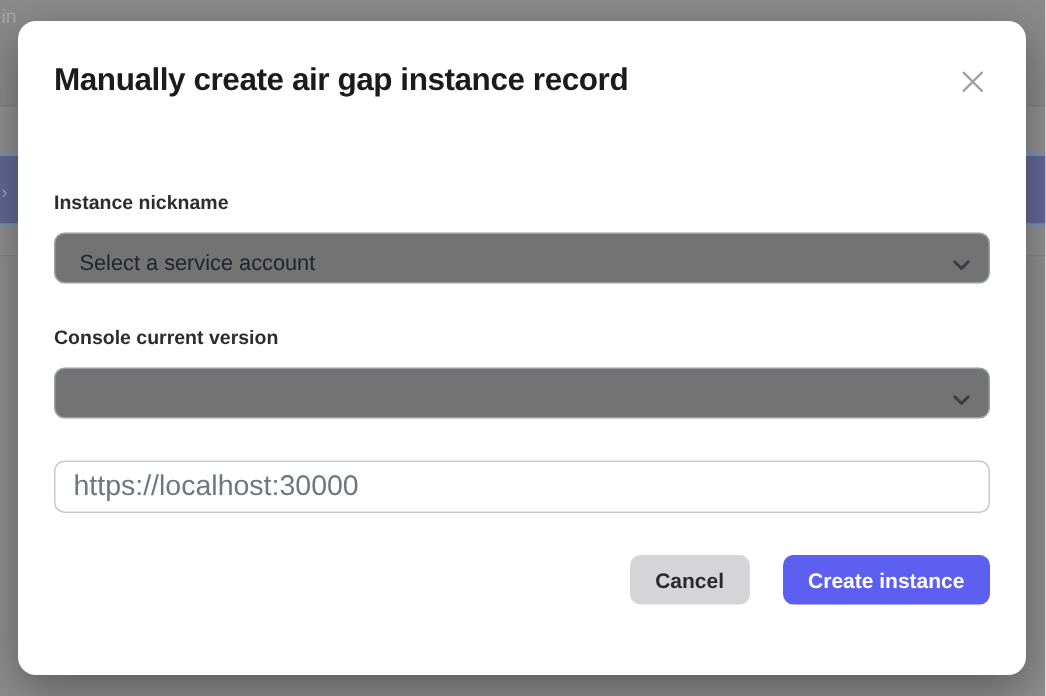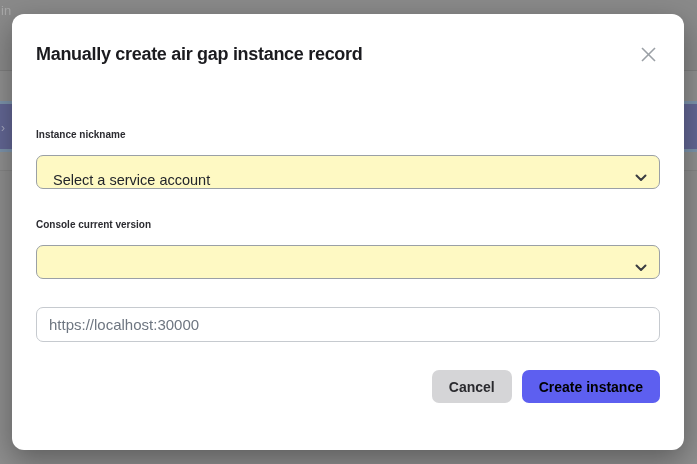--- a/index.html
+++ b/index.html
@@ -34,64 +34,64 @@
     position:absolute;left:12px;top:14px;width:672px;height:436px;
     background:#ffffff;border-radius:12px;
     box-shadow:0 10px 30px rgba(0,0,0,.35);
     box-sizing:border-box;
     padding:26px 24px 22px 24px;
   }
   .modal-header{
     display:flex;align-items:flex-start;justify-content:space-between;
   }
   .modal-title{
-    font-size:18px;font-weight:700;color:#1b1b1f;letter-spacing:-0.3px;
+    font-size:21px;font-weight:700;color:#1b1b1f;letter-spacing:-0.3px;
     line-height:28px;margin:0;
   }
   .close-btn{
     background:none;border:none;padding:0;margin:4px 2px 0 0;
     width:20px;height:20px;cursor:pointer;color:#9ba0a6;
     display:flex;align-items:center;justify-content:center;
   }
   .close-btn svg{display:block;}
   .modal-form{margin-top:59px;}
   .field{margin-bottom:28px;}
   .field-label{
-    display:block;font-size:10px;font-weight:700;color:#2b2b30;
+    display:block;font-size:13px;font-weight:700;color:#2b2b30;
     line-height:16px;margin-bottom:12px;
   }
   .select-box{
     position:relative;height:34px;box-sizing:border-box;
-    border:1px solid #9aa0a6;border-radius:7px;background:#fef9c3;
-    display:flex;align-items:flex-end;
-    padding:0 34px 0 16px;cursor:pointer;
+    border:1px solid #9aa0a6;border-radius:7px;background:#737373;
+    display:flex;align-items:flex-start;
+    padding:12px 34px 0 16px;cursor:pointer;
   }
   .select-value{font-size:14.5px;color:#22252b;}
   .select-chevron{
     position:absolute;right:12px;top:50%;margin-top:-4px;
   }
   .text-input{
     width:100%;height:35px;box-sizing:border-box;
     border:1px solid #c6cacf;border-radius:7px;background:#fff;
-    padding:0 12px;font-size:15px;color:#22252b;outline:none;
+    padding:0 12px;font-size:19px;color:#22252b;outline:none;
     font-family:"Liberation Sans","DejaVu Sans",sans-serif;
   }
   .text-input::placeholder{color:#6e7681;opacity:1;}
   .btn-row{
-    display:flex;justify-content:flex-end;gap:10px;
+    display:flex;justify-content:flex-end;gap:22px;
     margin-top:28px;
   }
   .btn{
     height:33px;border:none;border-radius:7px;cursor:pointer;
     font-family:"Liberation Sans","DejaVu Sans",sans-serif;
     font-size:14px;font-weight:700;padding:0 17px;
     display:flex;align-items:center;justify-content:center;
   }
   .btn-cancel{background:var(--cancel-bg,#d5d5d7);color:#2a2a2e;}
-  .btn-create{background:var(--accent,#5d5ff0);color:#000000;}
+  .btn-create{background:var(--accent,#5d5ff0);color:#ffffff;}
 </style>
 </head>
 <body>
 
 <div class="stage">
 
   <div class="bg-band-top"></div>
   <div class="bg-divider-1"></div>
   <div class="bg-row-area"></div>
   <div class="bg-partial-text">in</div>

